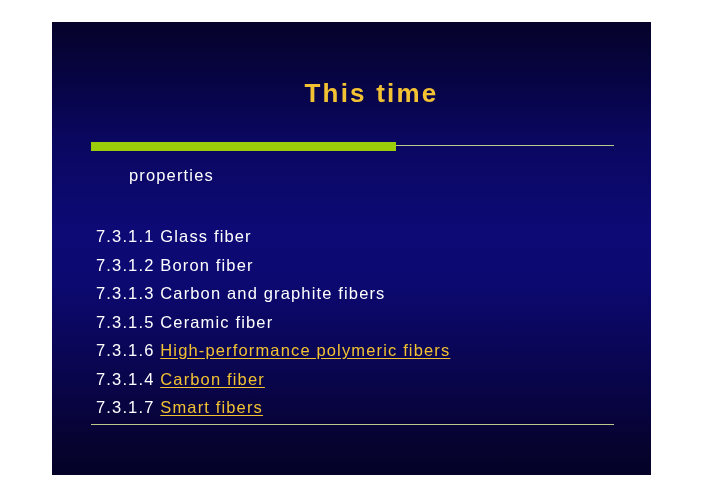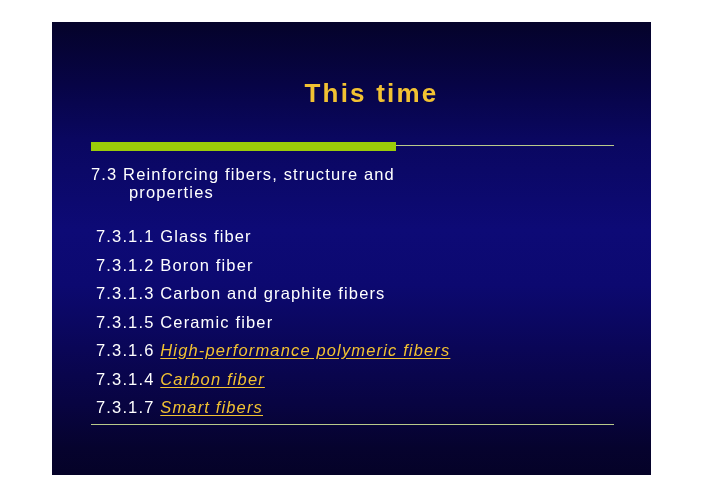--- a/index.html
+++ b/index.html
@@ -120,21 +120,20 @@
   }
   .lvl2 .num {
     letter-spacing: 1.15px;
   }
 
   
   .link {
     color: #f2c232;
     text-decoration: underline;
     text-underline-offset: 2px;
-    font-style: italic;
   }
 
   
   #bottom-rule {
     position: absolute;
     left: 39px;
     top: 402px;
     width: 523px;
     height: 1px;
     background: #b9c98a;
@@ -150,21 +149,20 @@
     <div id="title">This time</div>
 
     <div id="title-rule">
       <div class="thin"></div>
       <div class="thick"></div>
     </div>
 
     <div id="body-list">
 
       <div class="line lvl1">
-        <span class="l1a">7.3 Reinforcing fibers, structure and</span>
         <span class="l1b">properties</span>
       </div>
 
     <div class="line lvl2" style="top: 62px;"><span class="num">7.3.1.1</span><span>  </span><span class="">Glass fiber</span></div>
         <div class="line lvl2" style="top: 90.5px;"><span class="num">7.3.1.2</span><span>  </span><span class="">Boron fiber</span></div>
         <div class="line lvl2" style="top: 119px;"><span class="num">7.3.1.3</span><span>  </span><span class="">Carbon and graphite fibers</span></div>
         <div class="line lvl2" style="top: 147.5px;"><span class="num">7.3.1.5</span><span> </span><span class="">Ceramic fiber</span></div>
         <div class="line lvl2" style="top: 176px;"><span class="num">7.3.1.6</span><span> </span><span class="link">High-performance polymeric fibers</span></div>
         <div class="line lvl2" style="top: 204.5px;"><span class="num">7.3.1.4</span><span> </span><span class="link">Carbon fiber </span></div>
         <div class="line lvl2" style="top: 233px; text-align: right;"><span class="num">7.3.1.7</span><span> </span><span class="link">Smart fibers</span></div>

